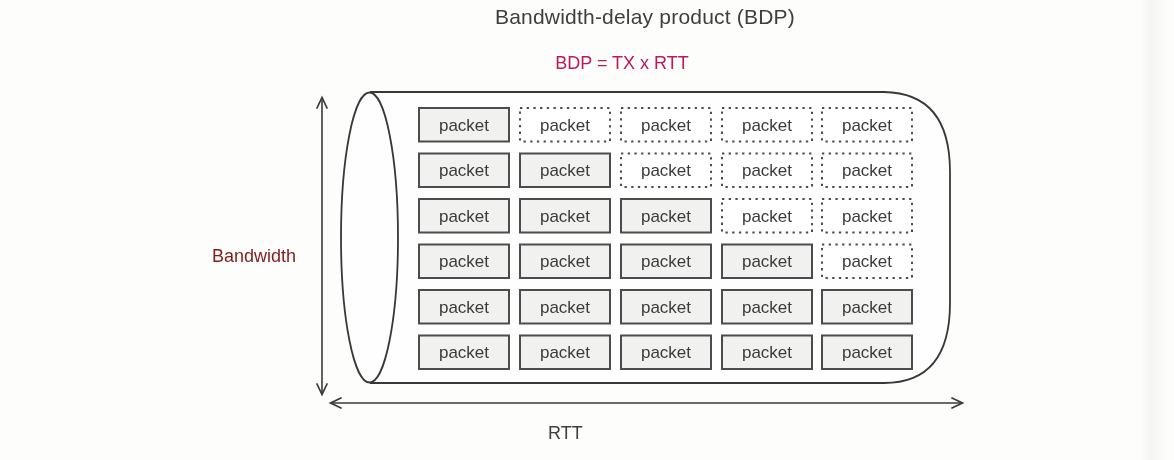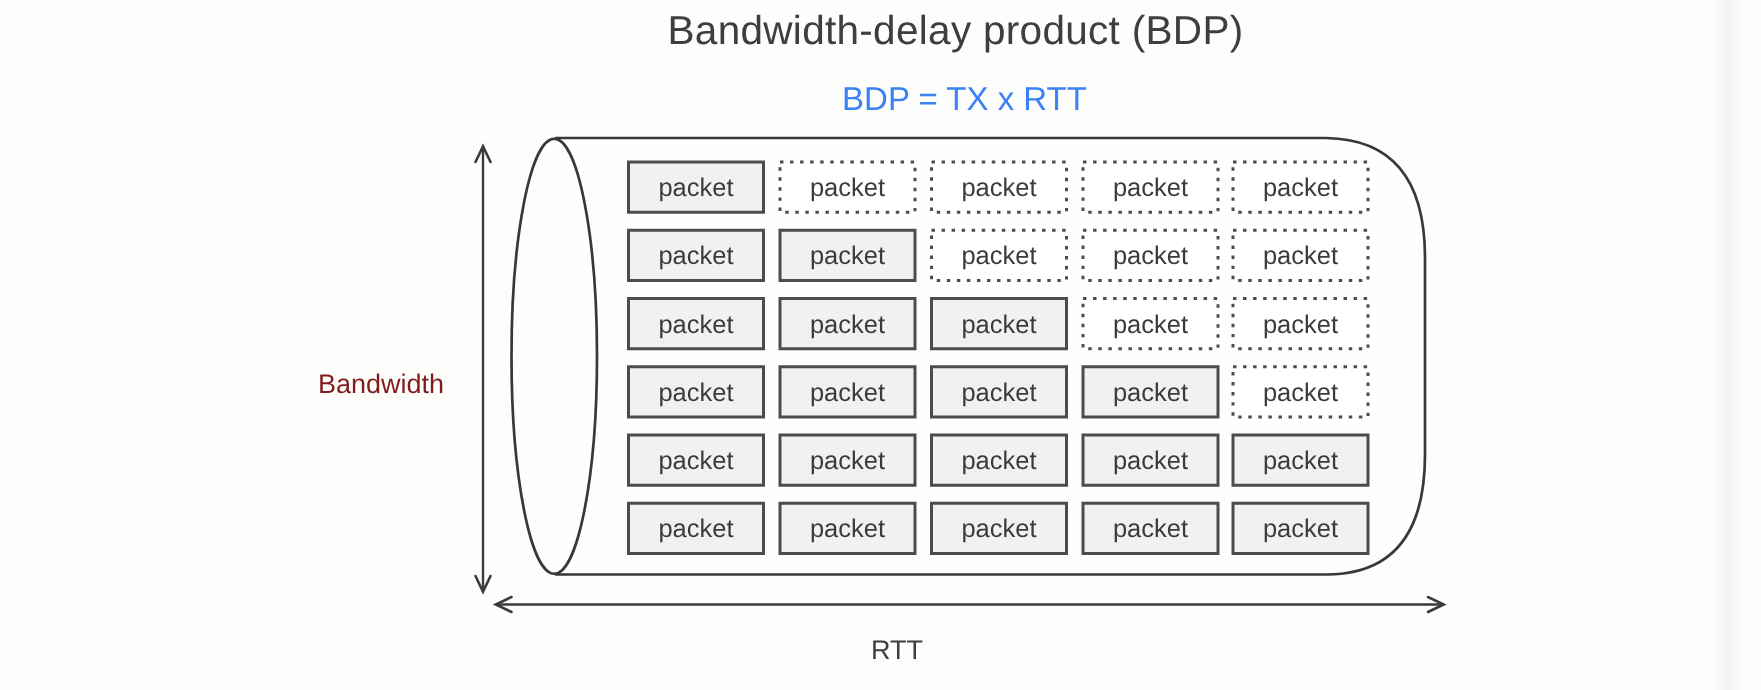--- a/index.html
+++ b/index.html
@@ -22,48 +22,48 @@
     width: 26px;
     height: 460px;
     background: linear-gradient(90deg, rgba(140,130,118,0) 0%, rgba(140,130,118,0.07) 45%, rgba(140,130,118,0.03) 75%, rgba(140,130,118,0) 100%);
     pointer-events: none;
   }
   .title {
     position: absolute;
     left: 445px;
     top: 5px;
     width: 400px;
-    font-size: 27px;
+    text-align: center;
+    font-size: 21px;
     letter-spacing: 0.2px;
     color: #3e3e3e;
   }
   .formula {
     position: absolute;
-    left: 523px;
+    left: 502px;
     top: 53px;
     width: 240px;
     text-align: center;
-    font-size: 22px;
-    color: #3b82f6;
+    font-size: 18px;
+    color: #be185d;
   }
   .bandwidth-label {
     position: absolute;
     left: 212px;
     top: 246px;
     width: 102px;
     text-align: left;
     font-size: 18px;
     color: #7f1d1d;
   }
   .rtt-label {
     position: absolute;
     left: 548px;
     top: 423px;
     width: 100px;
-    text-align: center;
     font-size: 18px;
     color: #3e3e3e;
   }
   svg text.pkt {
     font-family: "Liberation Sans", "DejaVu Sans", sans-serif;
     font-size: 17px;
   }
 </style>
 </head>
 <body>

